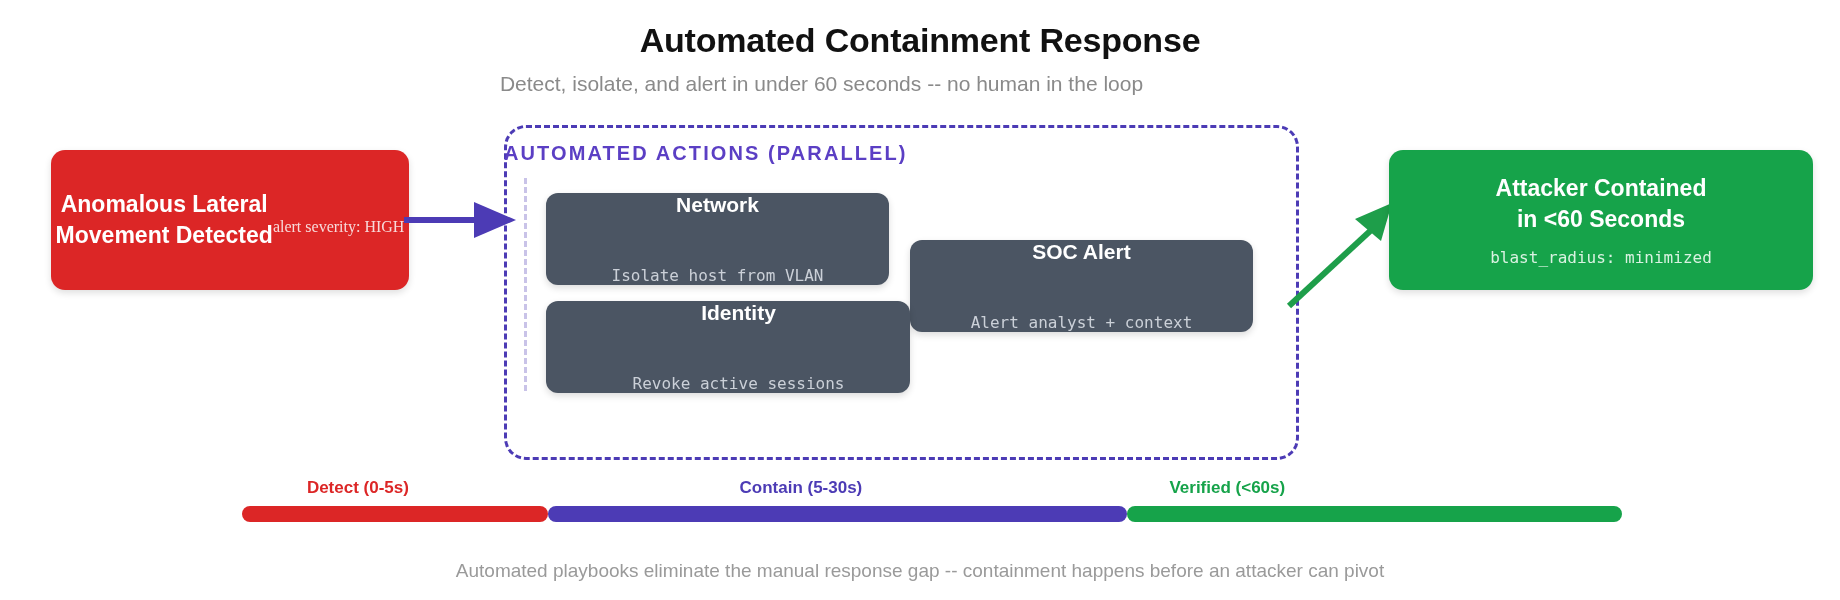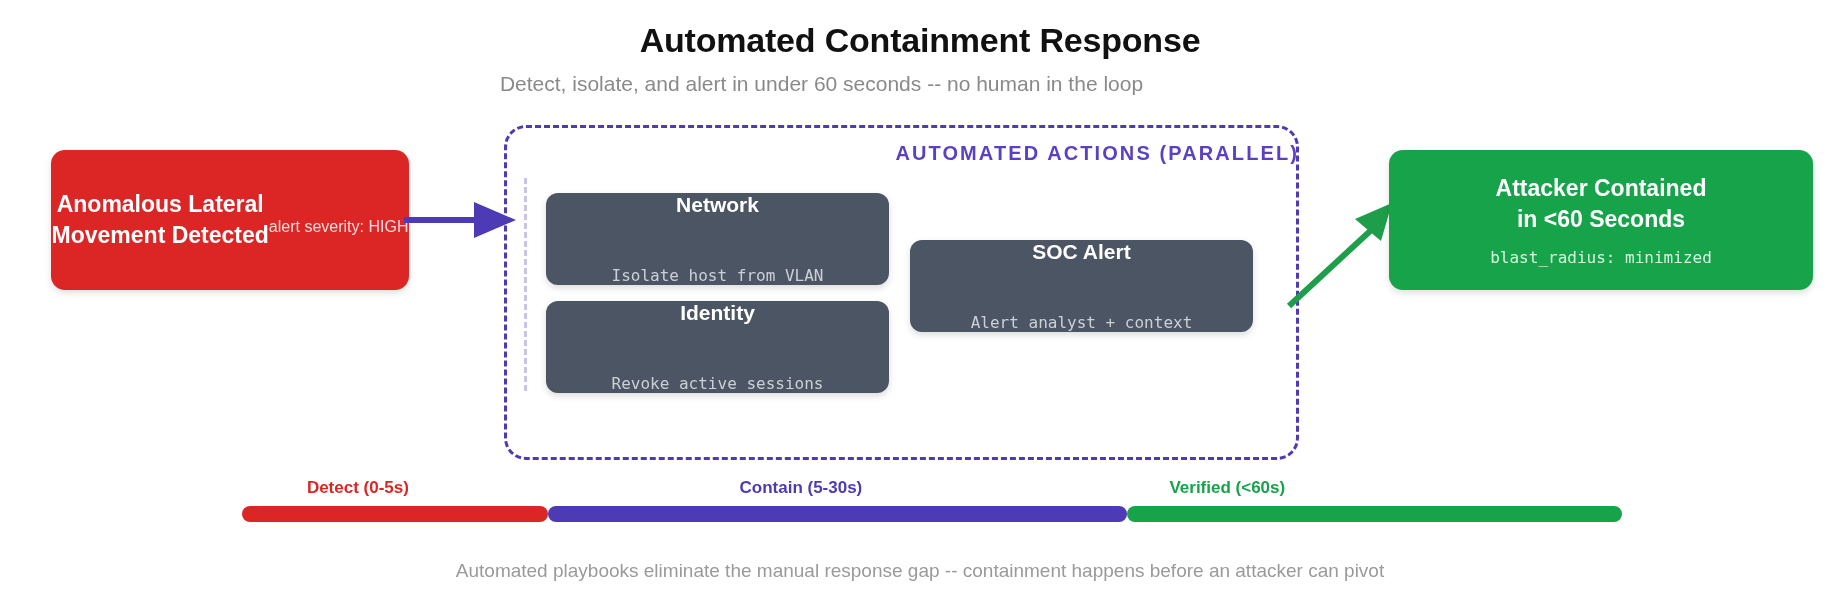--- a/index.html
+++ b/index.html
@@ -63,21 +63,21 @@
     color: #ffffff;
     font-size: 23px;
     font-weight: bold;
     line-height: 1.33;
     text-align: center;
     white-space: pre-line;
   }
   #trigger-card .meta {
     margin-top: 13px;
     color: #f7dada;
-    font-family: Liberation Sans, sans-serif;
+    font-family: Liberation Serif, serif;
     font-size: 16px;
     text-align: center;
   }
 
   
   #arrow-in {
     position: absolute;
     left: 404px;
     top: 196px;
     width: 118px;
@@ -94,21 +94,21 @@
     border: 3px dashed #4C3BB5;
     border-radius: 22px;
     box-sizing: border-box;
     background: transparent;
   }
   #parallel-heading {
     position: absolute;
     left: 504px;
     top: 142px;
     width: 795px;
-    text-align: right;
+    text-align: left;
     font-size: 20px;
     font-weight: bold;
     letter-spacing: 2.1px;
     color: #5B3FC4;
   }
   #parallel-spine {
     position: absolute;
     left: 524px;
     top: 178px;
     width: 0;
@@ -135,21 +135,21 @@
   }
   .action-card .desc {
     margin-top: 3px;
     color: #CBD0D8;
     font-family: "DejaVu Sans Mono", monospace;
     font-size: 16px;
     text-align: center;
   }
   #action-card-0 { left: 546px; top: 193px; width: 343px; height: 92px; }
   #action-card-1 { left: 910px; top: 240px; width: 343px; height: 92px; }
-  #action-card-2 { left: 546px; top: 301px; width: 343px; height: 92px; }
+  #action-card-2 { left: 546px; top: 301px; width: 343px; height: 92px; padding-left: 21px; }
 
   
   #arrow-out {
     position: absolute;
     left: 1285px;
     top: 195px;
     width: 135px;
     height: 115px;
   }
 

